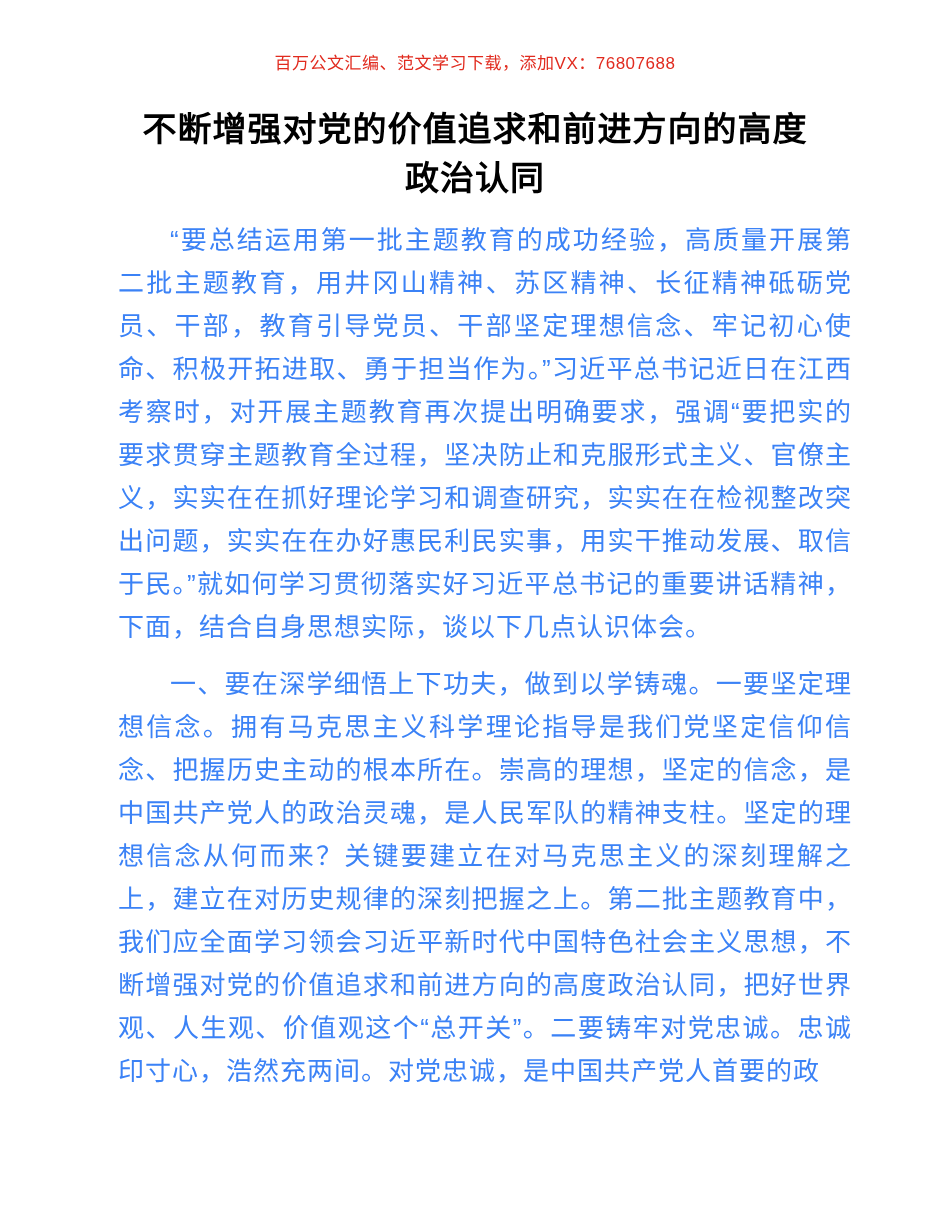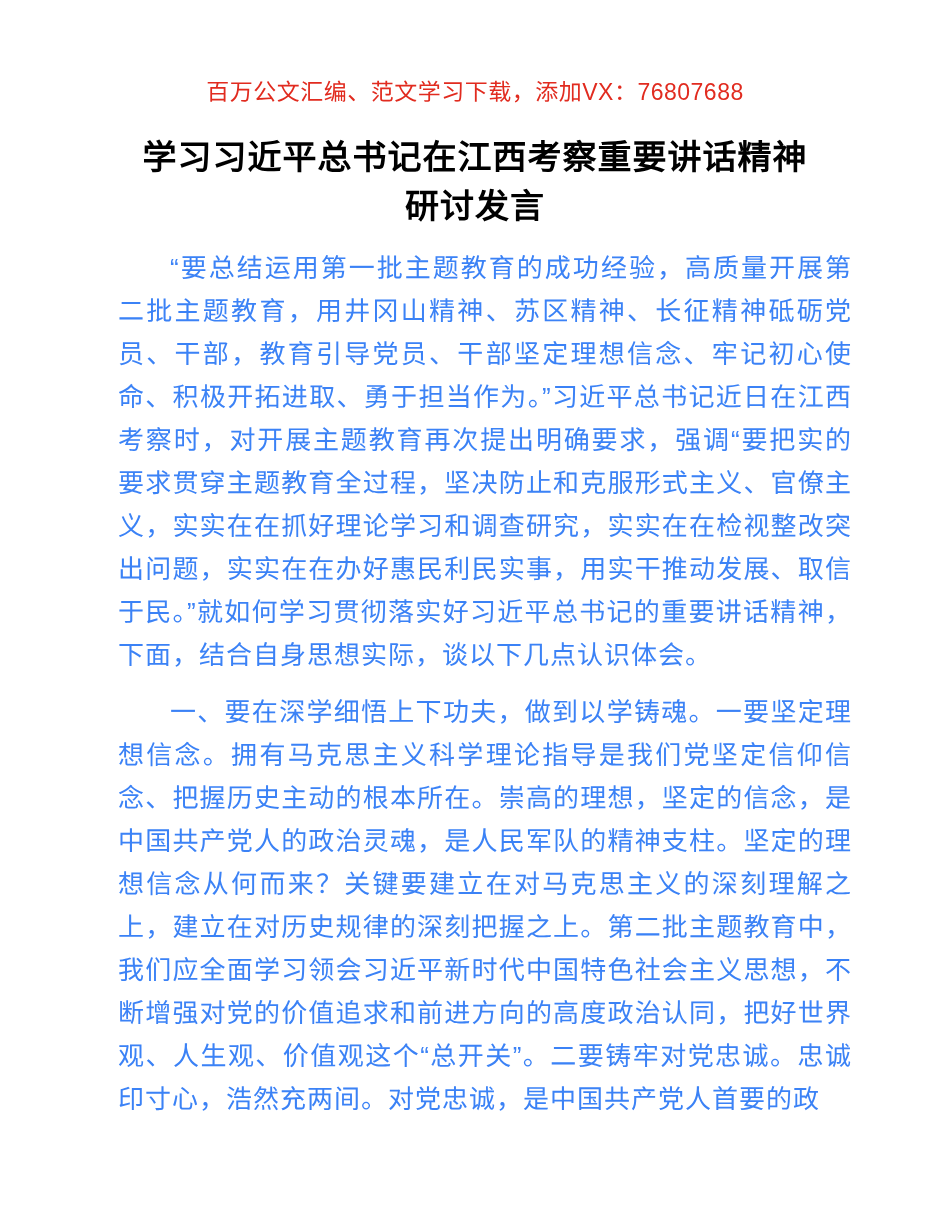--- a/index.html
+++ b/index.html
@@ -14,23 +14,23 @@
     font-family: "Liberation Sans", "DejaVu Sans", sans-serif;
     color: #000000;
   }
   .page {
     width: 950px;
     height: 1230px;
     background: #ffffff;
     position: relative;
   }
   .watermark {
-    margin-top: 78px;
+    margin-top: 50px;
     line-height: 28px;
-    font-size: 23px;
+    font-size: 17px;
     text-align: center;
     color: #e12b1f;
     letter-spacing: 0.5px;
     white-space: nowrap;
   }
   .doc-title {
     width: 690px;
     margin: 27px auto 0 auto;
     font-size: 34px;
     line-height: 49px;
@@ -56,20 +56,20 @@
   .content p.para-1 { margin-top: 16px; }
   .content p.para-2 { margin-top: 14px; }
 </style>
 </head>
 <body>
 
 <div class="page">
 
   <div class="watermark">百万公文汇编、范文学习下载，添加VX：76807688</div>
 
-  <h1 class="doc-title">学习习近平总书记在江西考察重要讲话精神研讨发言</h1>
+  <h1 class="doc-title">不断增强对党的价值追求和前进方向的高度政治认同</h1>
 
   <div class="content">
     <p class="para-1">“要总结运用第一批主题教育的成功经验，高质量开展第二批主题教育，用井冈山精神、苏区精神、长征精神砥砺党员、干部，教育引导党员、干部坚定理想信念、牢记初心使命、积极开拓进取、勇于担当作为。”习近平总书记近日在江西考察时，对开展主题教育再次提出明确要求，强调“要把实的要求贯穿主题教育全过程，坚决防止和克服形式主义、官僚主义，实实在在抓好理论学习和调查研究，实实在在检视整改突出问题，实实在在办好惠民利民实事，用实干推动发展、取信于民。”就如何学习贯彻落实好习近平总书记的重要讲话精神，下面，结合自身思想实际，谈以下几点认识体会。</p>
     <p class="para-2">一、要在深学细悟上下功夫，做到以学铸魂。一要坚定理想信念。拥有马克思主义科学理论指导是我们党坚定信仰信念、把握历史主动的根本所在。崇高的理想，坚定的信念，是中国共产党人的政治灵魂，是人民军队的精神支柱。坚定的理想信念从何而来？关键要建立在对马克思主义的深刻理解之上，建立在对历史规律的深刻把握之上。第二批主题教育中，我们应全面学习领会习近平新时代中国特色社会主义思想，不断增强对党的价值追求和前进方向的高度政治认同，把好世界观、人生观、价值观这个“总开关”。二要铸牢对党忠诚。忠诚印寸心，浩然充两间。对党忠诚，是中国共产党人首要的政</p>
   </div>
 
 </div>
 
 </body></html>

